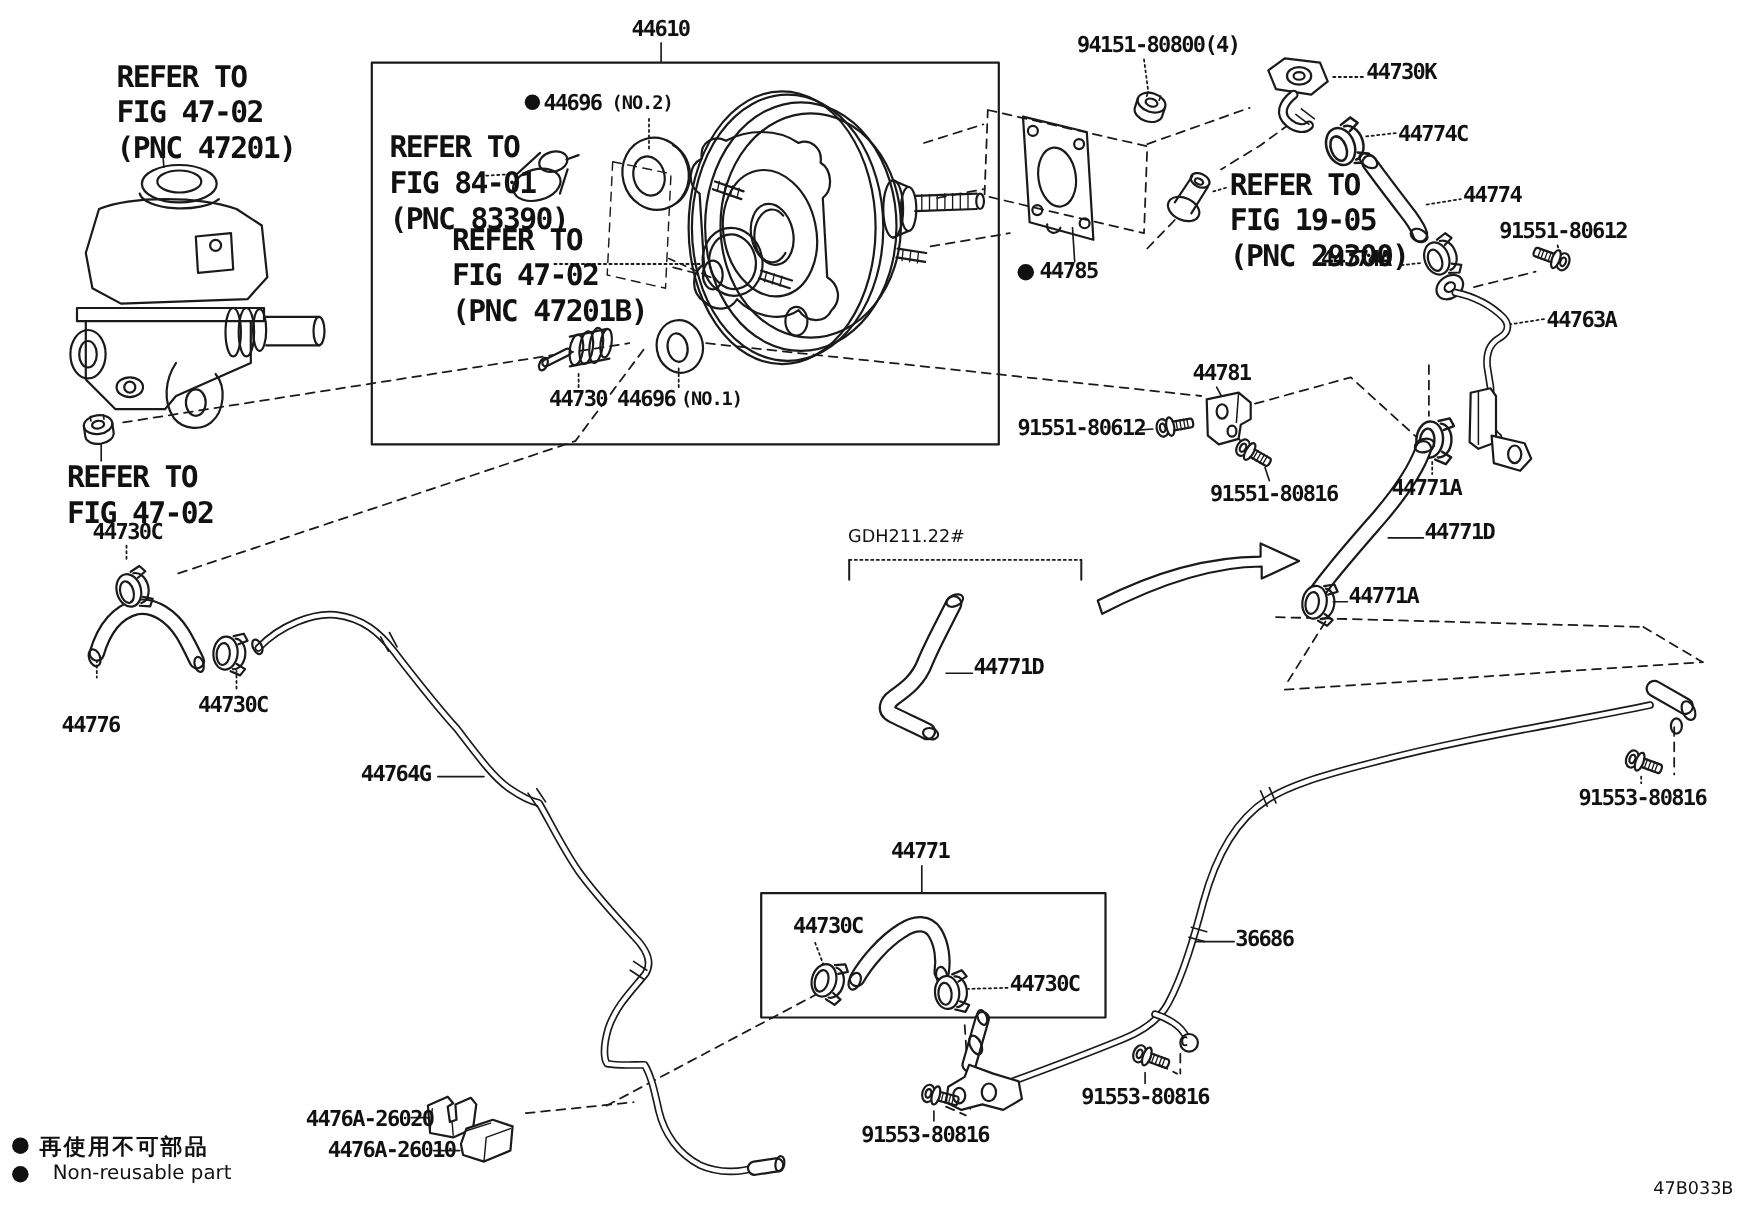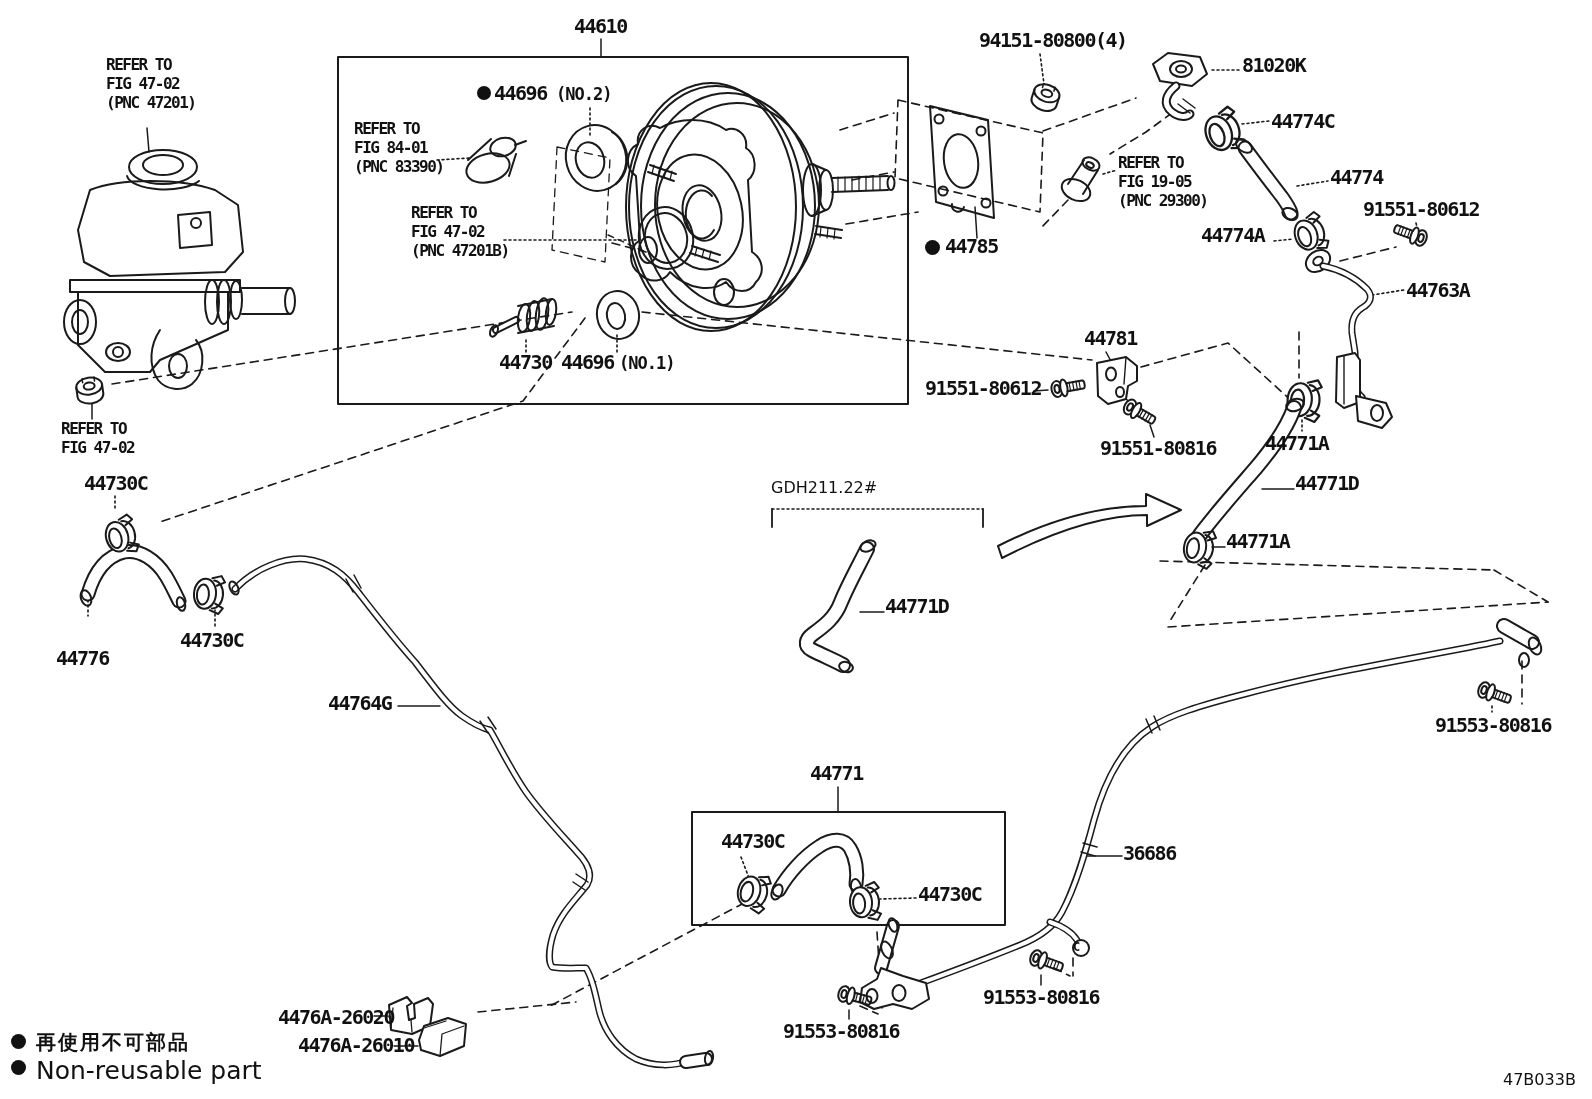--- a/index.html
+++ b/index.html
@@ -3,23 +3,23 @@
 <meta charset="utf-8">
 <style>
   html,body{margin:0;padding:0;background:#fff;}
   #stage{position:relative;width:1592px;height:1099px;background:#fff;overflow:hidden;
          font-family:"DejaVu Sans Mono",monospace;}
   svg{position:absolute;left:0;top:0;}
   .art{stroke:#1a1a1a;fill:none;stroke-width:2;stroke-linecap:round;stroke-linejoin:round;}
   .lbl{position:absolute;color:#111;font-family:"DejaVu Sans Mono",monospace;font-weight:bold;
        font-size:20px;letter-spacing:-1.5px;line-height:1.2;white-space:pre-line;}
   .small{font-size:17px;letter-spacing:-1px;}
-  .ref{font-size:16px;}
+  .ref{font-size:27px;}
   .plain{font-family:"DejaVu Sans",sans-serif;font-weight:normal;font-size:16px;letter-spacing:0;}
-  .plain-lg{font-family:"DejaVu Sans",sans-serif;font-weight:normal;font-size:25px;letter-spacing:0;}
+  .plain-lg{font-family:"DejaVu Sans",sans-serif;font-weight:normal;font-size:18px;letter-spacing:0;margin-left:12px;}
   .cjk{font-family:"DejaVu Sans",sans-serif;font-weight:bold;font-size:20px;letter-spacing:2px;}
   .tiny{font-size:12px;letter-spacing:0;font-weight:bold;}
   .dot{border-radius:50%;background:#111;}
 </style>
 </head>
 <body>
 
 <div id="stage">
 <svg width="1592" height="1099" viewBox="0 0 1592 1099">
 <g class="art">
@@ -356,21 +356,21 @@
       <div class="lbl ref" style="left: 354px; top: 119px;">REFER TO
 FIG 84-01
 (PNC 83390)</div>
       <div class="lbl ref" style="left: 411px; top: 203px;">REFER TO
 FIG 47-02
 (PNC 47201B)</div>
       <div class="lbl " style="left: 499px; top: 350px;">44730</div>
       <div class="lbl " style="left: 561px; top: 350px;">44696</div>
       <div class="lbl small" style="left: 619px; top: 353px;">(NO.1)</div>
       <div class="lbl " style="left: 979px; top: 28px;">94151-80800(4)</div>
-      <div class="lbl " style="left: 1242px; top: 53px;">81020K</div>
+      <div class="lbl " style="left: 1242px; top: 53px;">44730K</div>
       <div class="lbl " style="left: 1271px; top: 109px;">44774C</div>
       <div class="lbl ref" style="left: 1118px; top: 153px;">REFER TO
 FIG 19-05
 (PNC 29300)</div>
       <div class="lbl " style="left: 1330px; top: 165px;">44774</div>
       <div class="lbl " style="left: 1363px; top: 197px;">91551-80612</div>
       <div class="lbl " style="left: 1201px; top: 223px;">44774A</div>
       <div class="dot" style="position: absolute; left: 925px; top: 240px; width: 15px; height: 15px;"></div>
       <div class="lbl " style="left: 945px; top: 234px;">44785</div>
       <div class="lbl " style="left: 1406px; top: 278px;">44763A</div>

